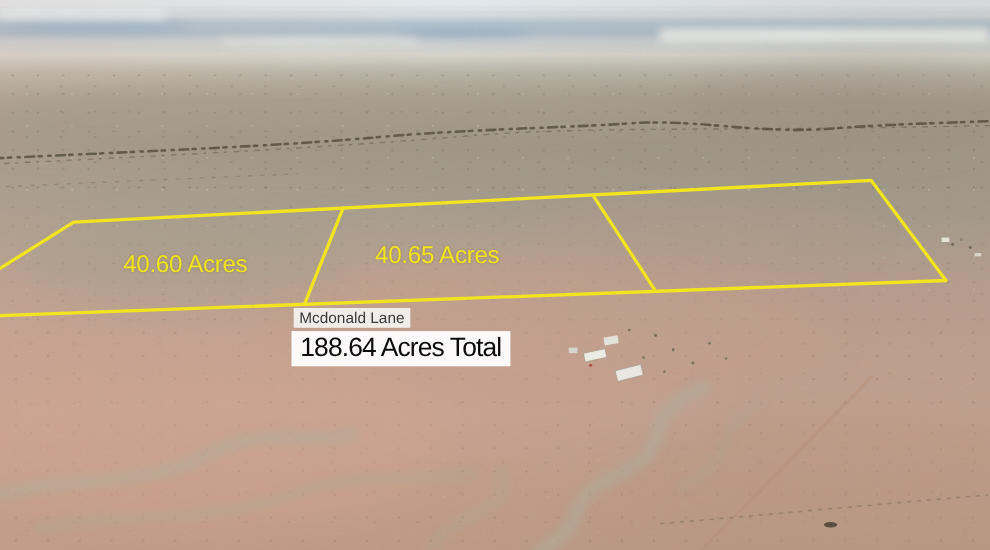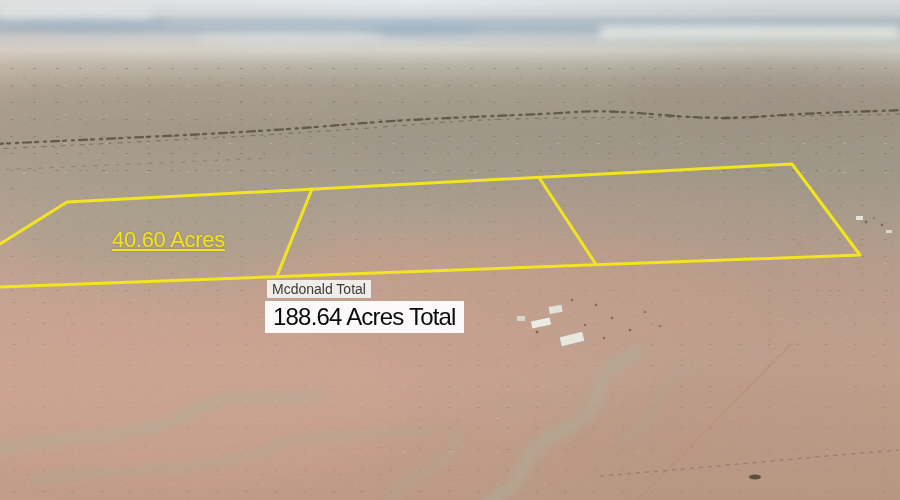--- a/index.html
+++ b/index.html
@@ -42,21 +42,21 @@
   }
   .s1{top:60px;height:120px;opacity:.5;}
   .s2{top:180px;height:112px;opacity:.28;}
   .s3{top:292px;height:208px;opacity:.30;background-size:29px 21px,39px 27px,47px 33px;}
   .scene-svg{position:absolute;inset:0;}
   .boundary{fill:none;stroke:#f2e41f;stroke-width:3;stroke-linejoin:round;stroke-linecap:round;}
   .parcel-label{
     position:absolute;color:#f2e41f;font-size:22px;letter-spacing:-0.3px;
     white-space:nowrap;text-shadow:0 0 2px rgba(70,64,0,0.35);
   }
-  .p1{left:112px;top:227px;text-decoration:underline;}
+  .p1{left:112px;top:227px;}
   .p2{left:341px;top:219px;}
   .p3{left:613px;top:207px;}
   .road-label{
     position:absolute;left:267px;top:280px;
     font-size:14px;color:#3a3a3a;background:rgba(247,247,245,0.88);
     padding:1px 5px;white-space:nowrap;line-height:1.15;
   }
   .total-label{
     position:absolute;left:265px;top:301px;
     font-size:24px;color:#0b0b0b;background:rgba(253,253,253,0.96);
@@ -158,17 +158,18 @@
     </g>
 
     <g>
       <path class="boundary" d="M 0,244 L 67,202 L 792,164 L 860,255 L 0,287"></path>
       <path class="boundary" d="M 312,189 L 277,276"></path>
       <path class="boundary" d="M 540,179 L 595,263"></path>
     </g>
   </svg>
 
   <div class="parcel-label p1">40.60 Acres</div>
+  <div class="parcel-label p2">40.65 Acres</div>
 
-  <div class="road-label">Mcdonald Total</div>
+  <div class="road-label">Mcdonald Lane</div>
   <div class="total-label">188.64 Acres Total</div>
 
 </div>
 
 </body></html>

